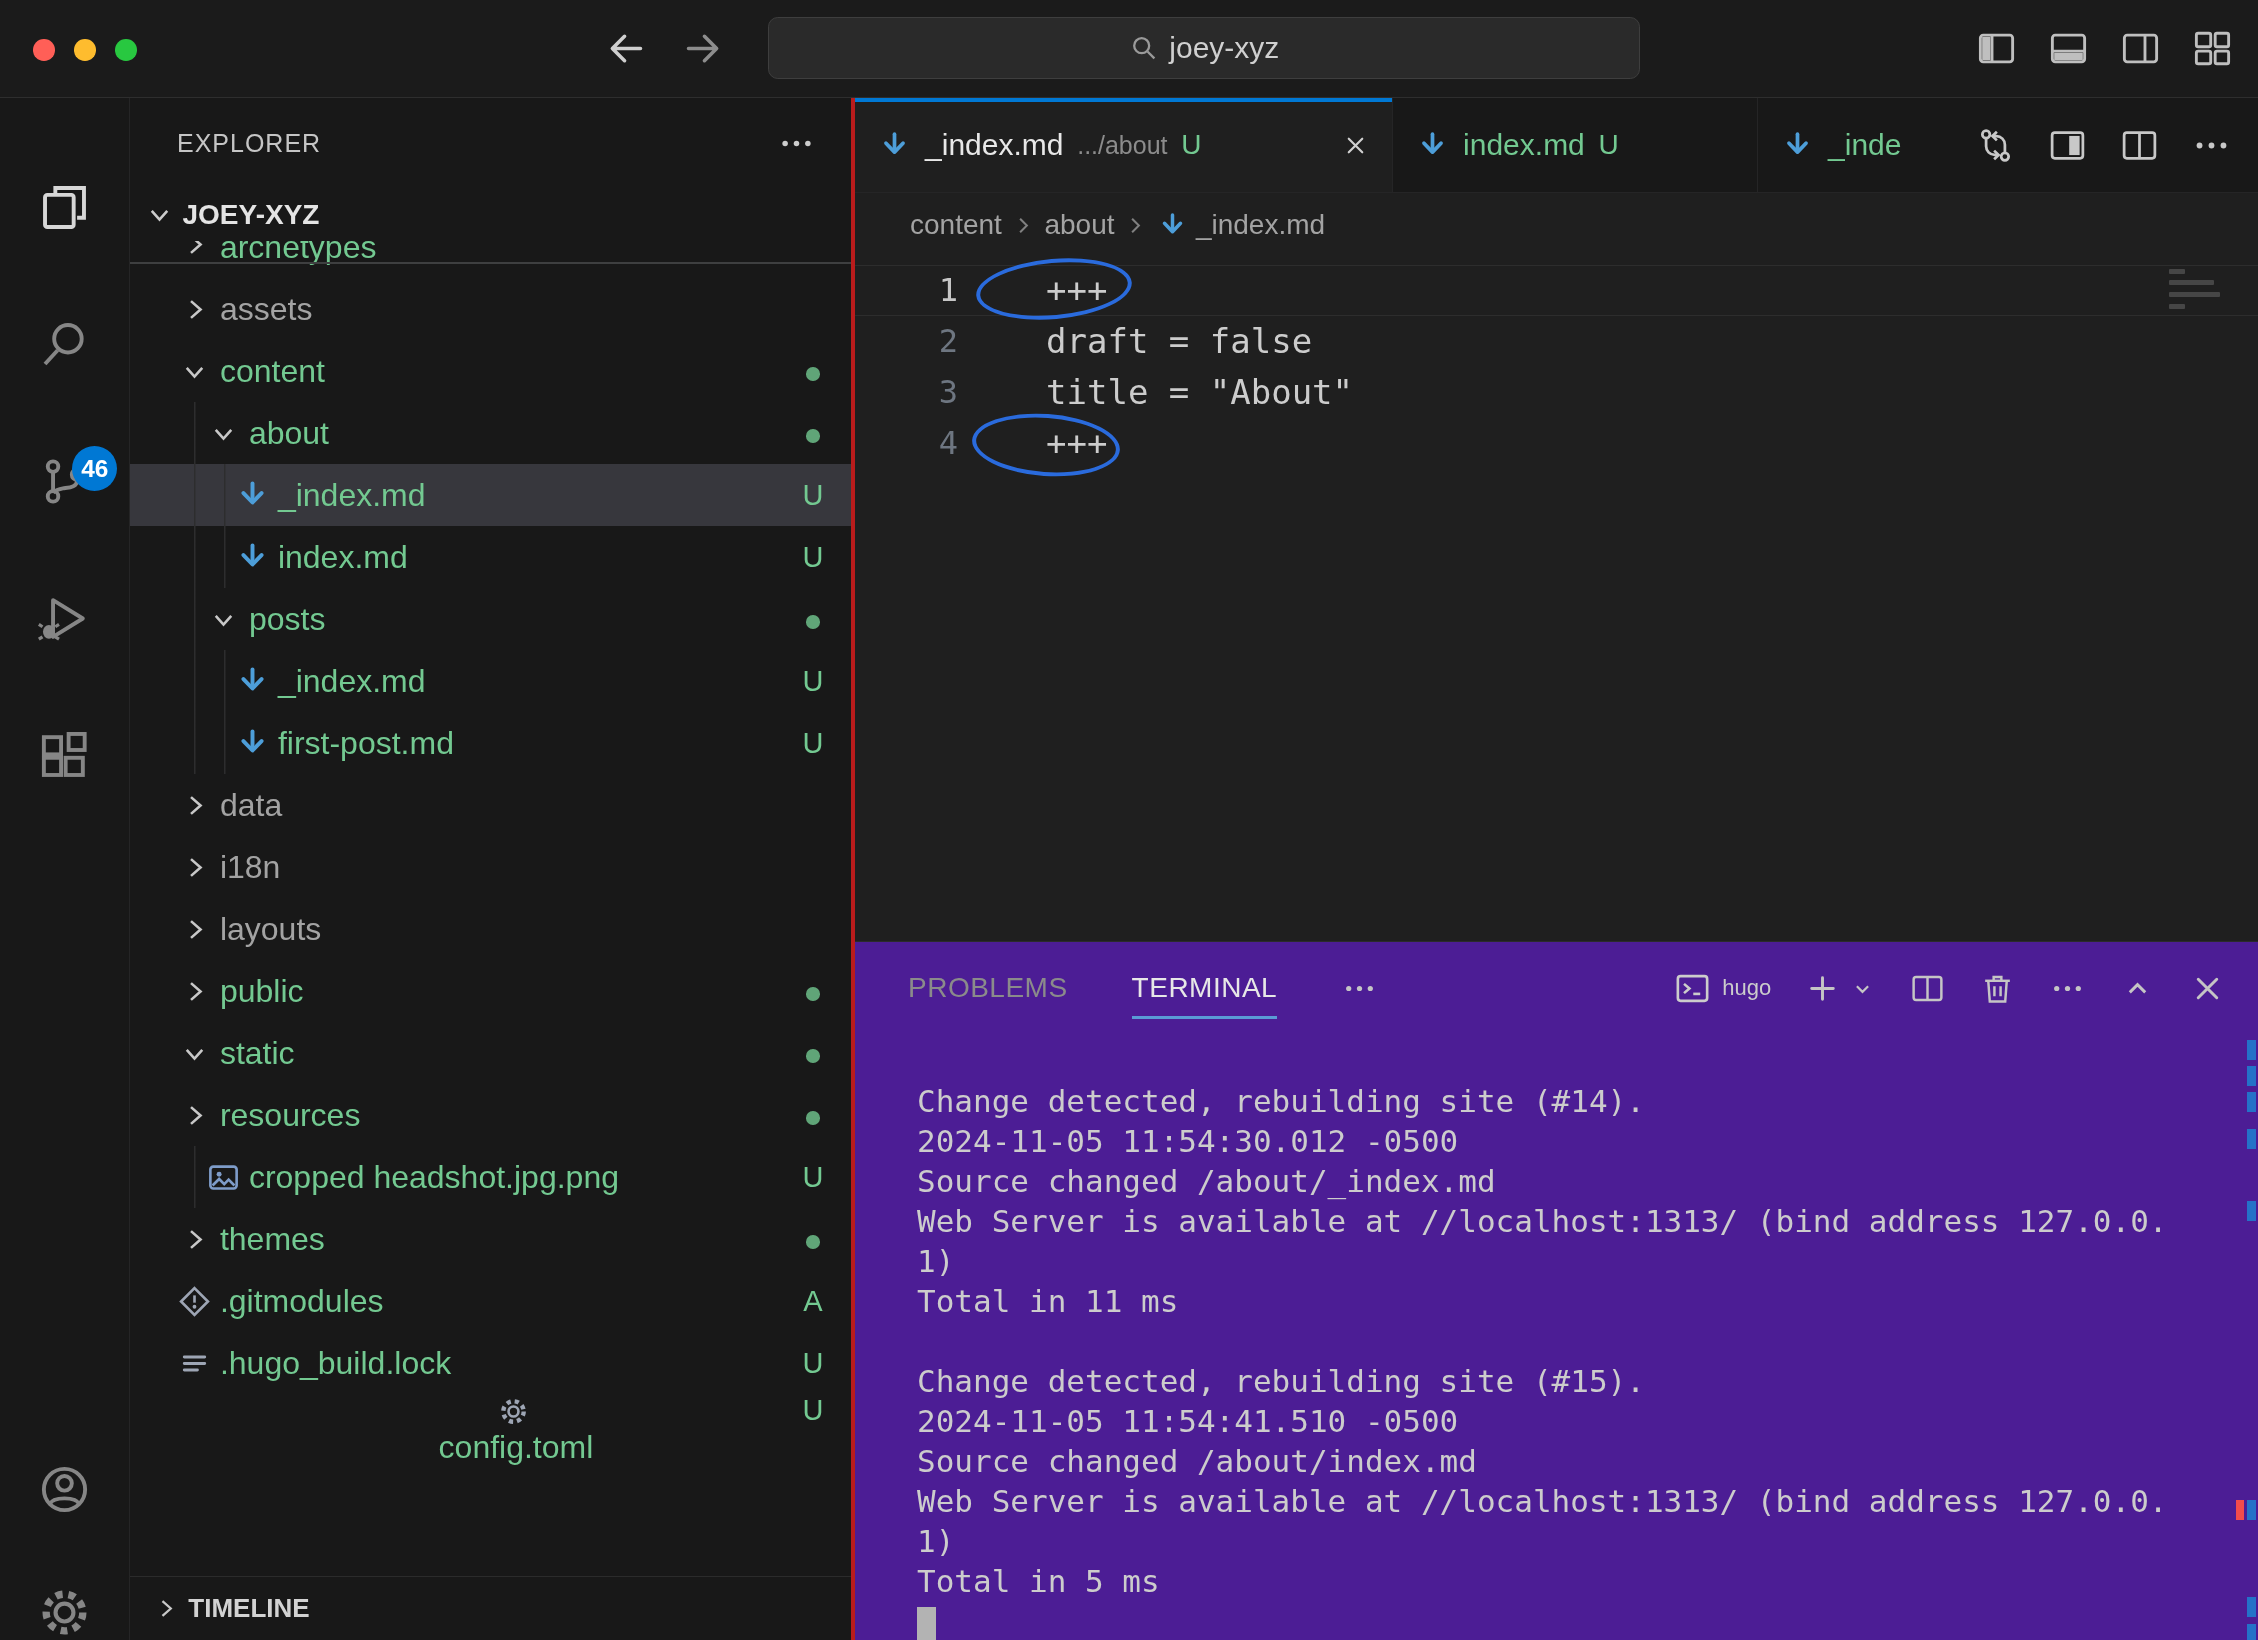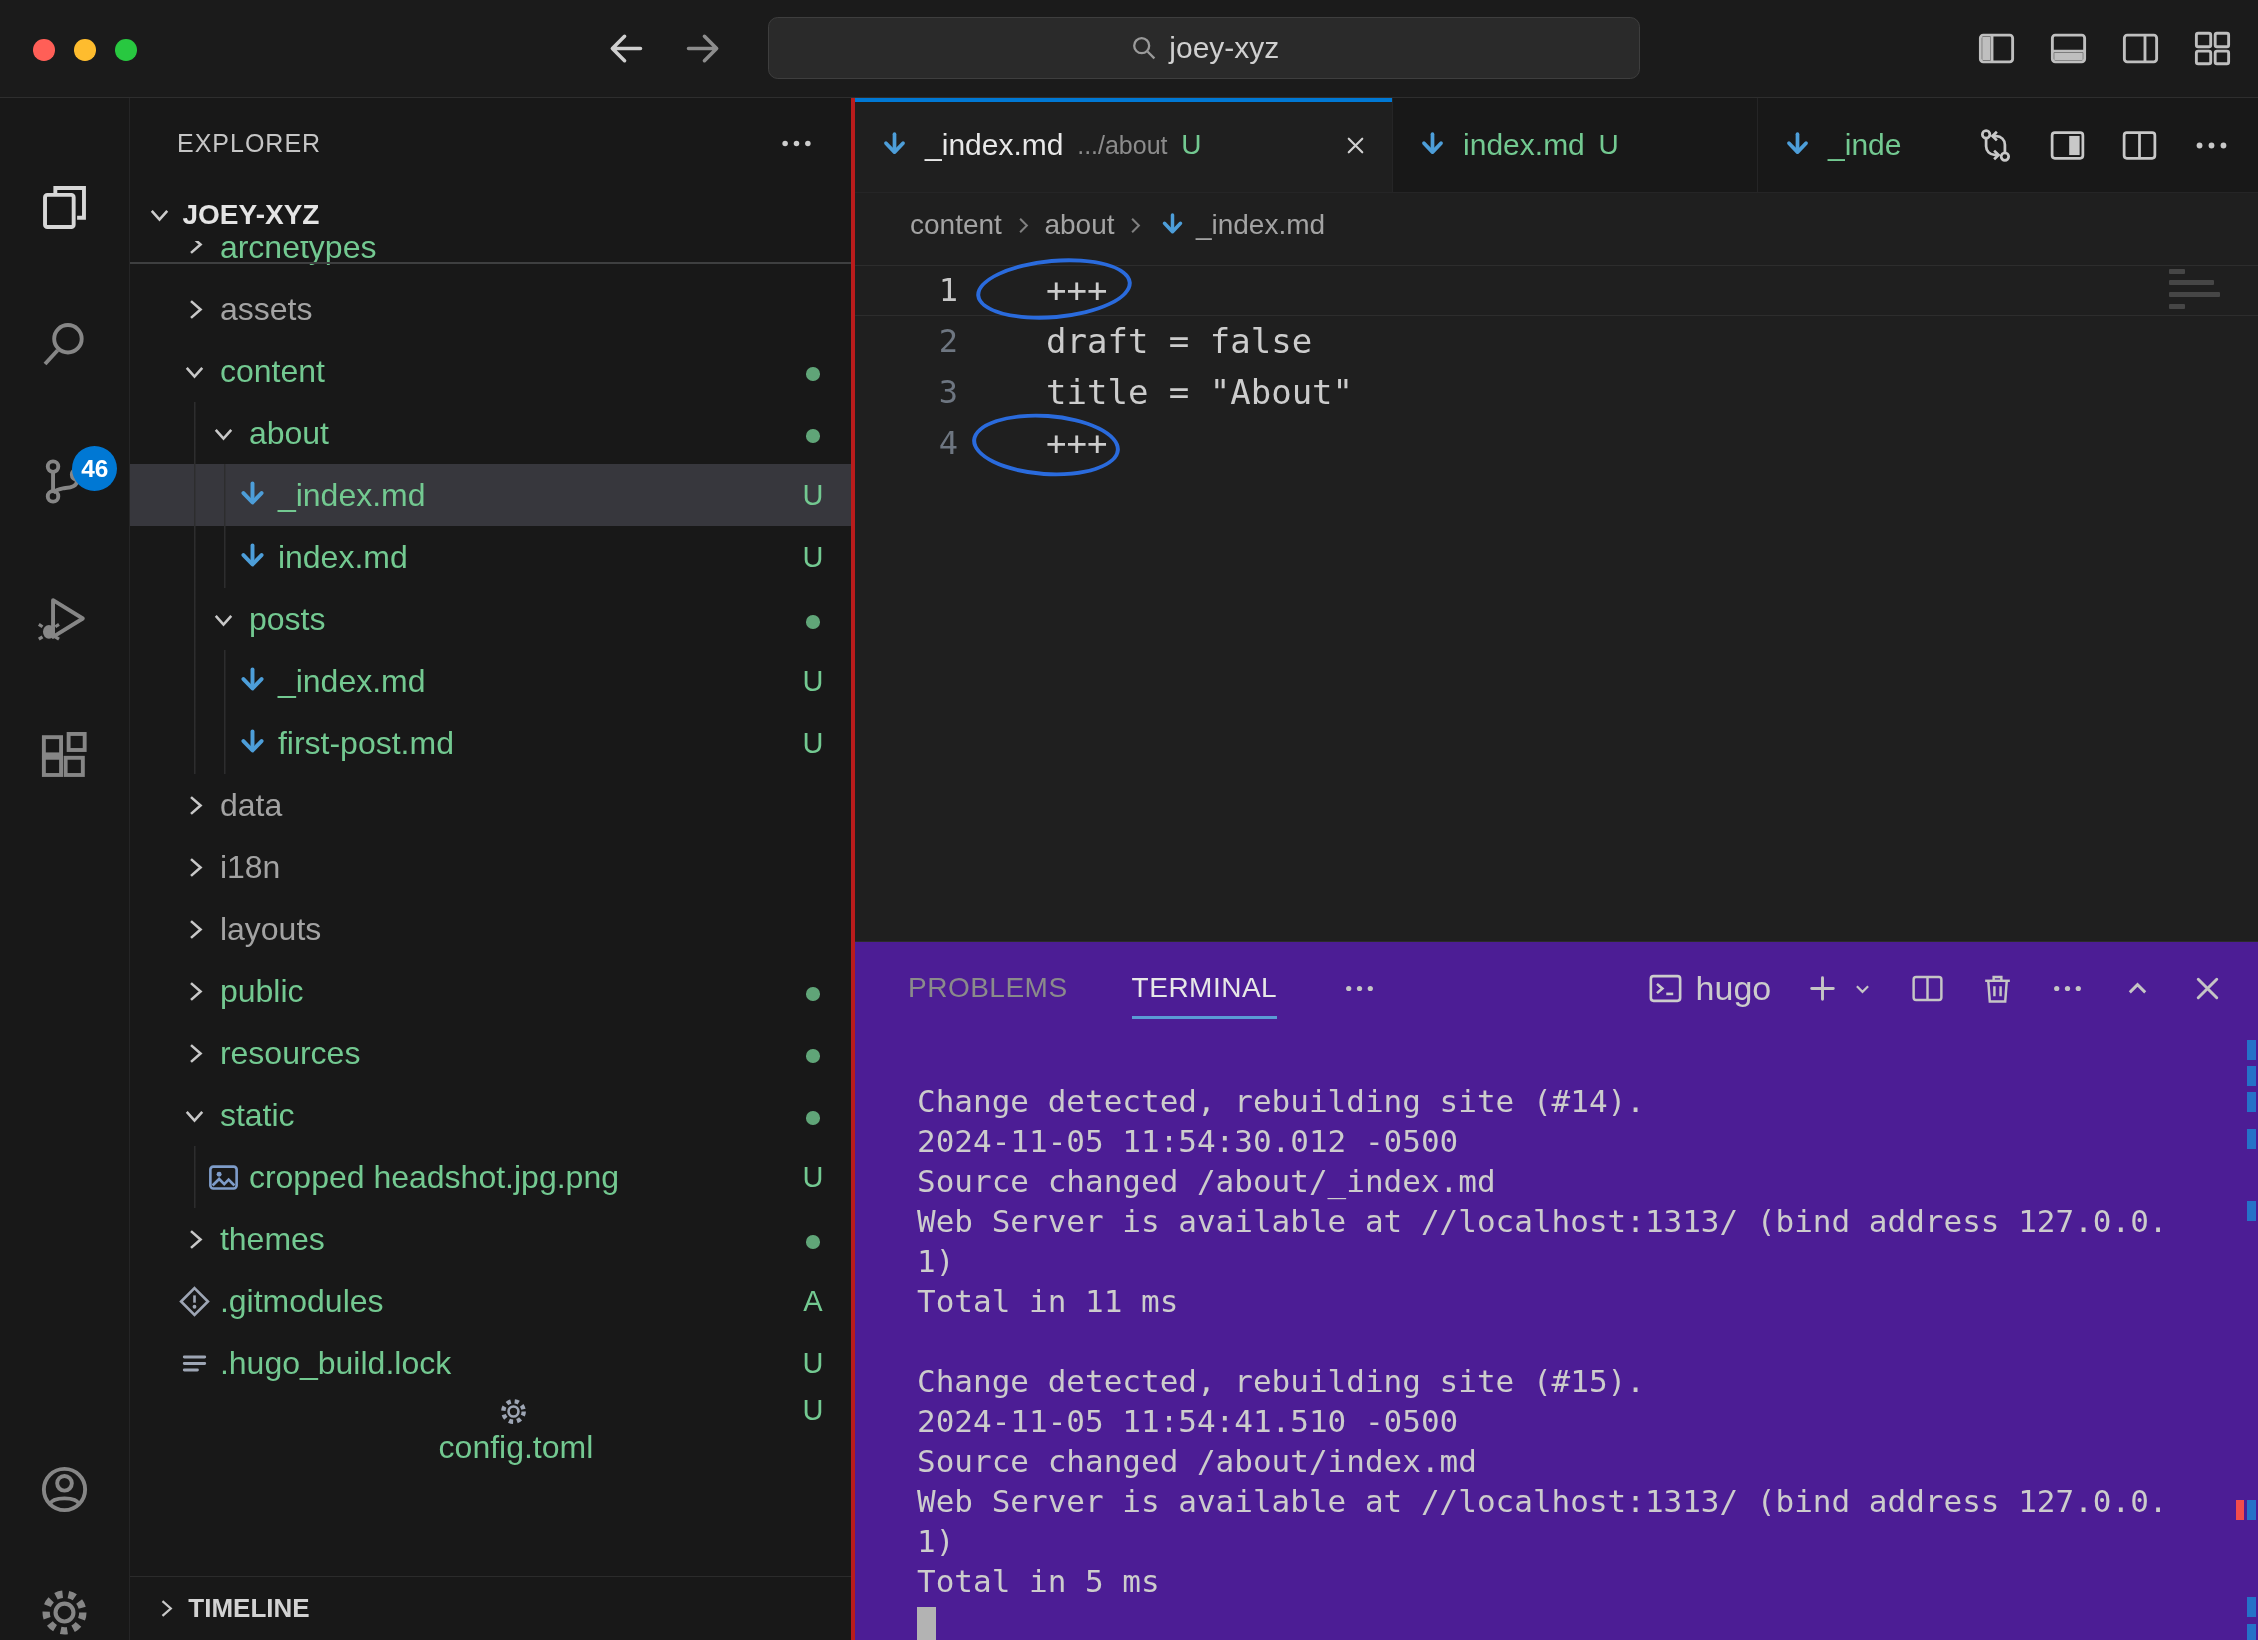--- a/index.html
+++ b/index.html
@@ -116,21 +116,21 @@
   .panel { height:699px; flex:0 0 auto; border-top:1px solid #2b2b2b; background:#4c1d95;
     display:flex; flex-direction:column; position:relative; overflow:hidden; }
   .panel-header { height:92px; flex:0 0 auto; display:flex; align-items:center; padding:0 33px 0 53px; }
   .ptab { height:100%; display:flex; align-items:center; margin-right:64px; font-size:28px;
     letter-spacing:0.5px; color:#8b8b8b; position:relative; }
   .ptab.active { color:#e7e7e7; }
   .ptab.active::after { content:""; position:absolute; left:0; right:0; bottom:14.6px; height:3.4px; background:#5a9bd5; }
   .ptab-more { color:#c5c5c5; margin-right:39px; } .ptab-more svg { width:37px; height:37px; }
   .panel-actions { margin-left:auto; display:flex; align-items:center; gap:33px; color:#c5c5c5; }
   .panel-actions svg { width:37px; height:37px; }
-  .profile { display:flex; align-items:center; gap:11.7px; font-size:34px; color:#cccccc; }
+  .profile { display:flex; align-items:center; gap:11.7px; font-size:22px; color:#cccccc; }
   .plus-group { display:flex; align-items:center; gap:7.8px; }
   .plus-group .small svg { width:27px; height:27px; }
 
   .terminal { flex:1 1 auto; overflow:hidden; padding:47px 39px 0 62px;
     font-family:"DejaVu Sans Mono","Liberation Mono",monospace; font-size:31px; line-height:40px; color:#cccccc; }
   .tline { white-space:pre; }
   .tcursor { display:inline-block; width:18.5px; height:33px; background:#b3b3b3; vertical-align:middle; }
 
   .tmark { position:absolute; right:2.9px; width:8.8px; height:19.5px; background:#2472c8; }
   .tmark.red { right:14.6px; background:#f14c4c; }
@@ -416,33 +416,33 @@
               <svg viewBox="0 0 24 24">
                 <path d="M9.3 5.5l7.4 6.5-7.4 6.5" fill="none" stroke="currentColor" stroke-width="2"></path>
               </svg>
             </span>
             <span class="tlabel green">public</span>
             <span class="tright"><span class="dot"></span></span>
           </div>
           <div class="trow" style="padding-left: 45px;">
             <span class="twist">
               <svg viewBox="0 0 24 24">
+                <path d="M6 9.2l6 6.8 6-6.8" fill="none" stroke="currentColor" stroke-width="2"></path>
+              </svg>
+            </span>
+            <span class="tlabel green">static</span>
+            <span class="tright"><span class="dot"></span></span>
+          </div>
+          <div class="trow" style="padding-left: 45px;">
+            <span class="twist">
+              <svg viewBox="0 0 24 24">
                 <path d="M9.3 5.5l7.4 6.5-7.4 6.5" fill="none" stroke="currentColor" stroke-width="2"></path>
               </svg>
             </span>
             <span class="tlabel green">resources</span>
-            <span class="tright"><span class="dot"></span></span>
-          </div>
-          <div class="trow" style="padding-left: 45px;">
-            <span class="twist">
-              <svg viewBox="0 0 24 24">
-                <path d="M6 9.2l6 6.8 6-6.8" fill="none" stroke="currentColor" stroke-width="2"></path>
-              </svg>
-            </span>
-            <span class="tlabel green">static</span>
             <span class="tright"><span class="dot"></span></span>
           </div>
           <div class="trow g1" style="padding-left: 74px;">
             <span class="twist ficon">
               <svg viewBox="0 0 24 24">
                 <g fill="none" stroke="#7e9cc9" stroke-width="1.8">
                   <rect x="3" y="4.5" width="18" height="15" rx="2"></rect>
                   <path d="M4.5 17.5l4.5-4.5 3.5 3.5 3-3 4 4"></path>
                 </g>
                 <circle cx="9" cy="9.8" r="1.7" fill="#7e9cc9"></circle>

